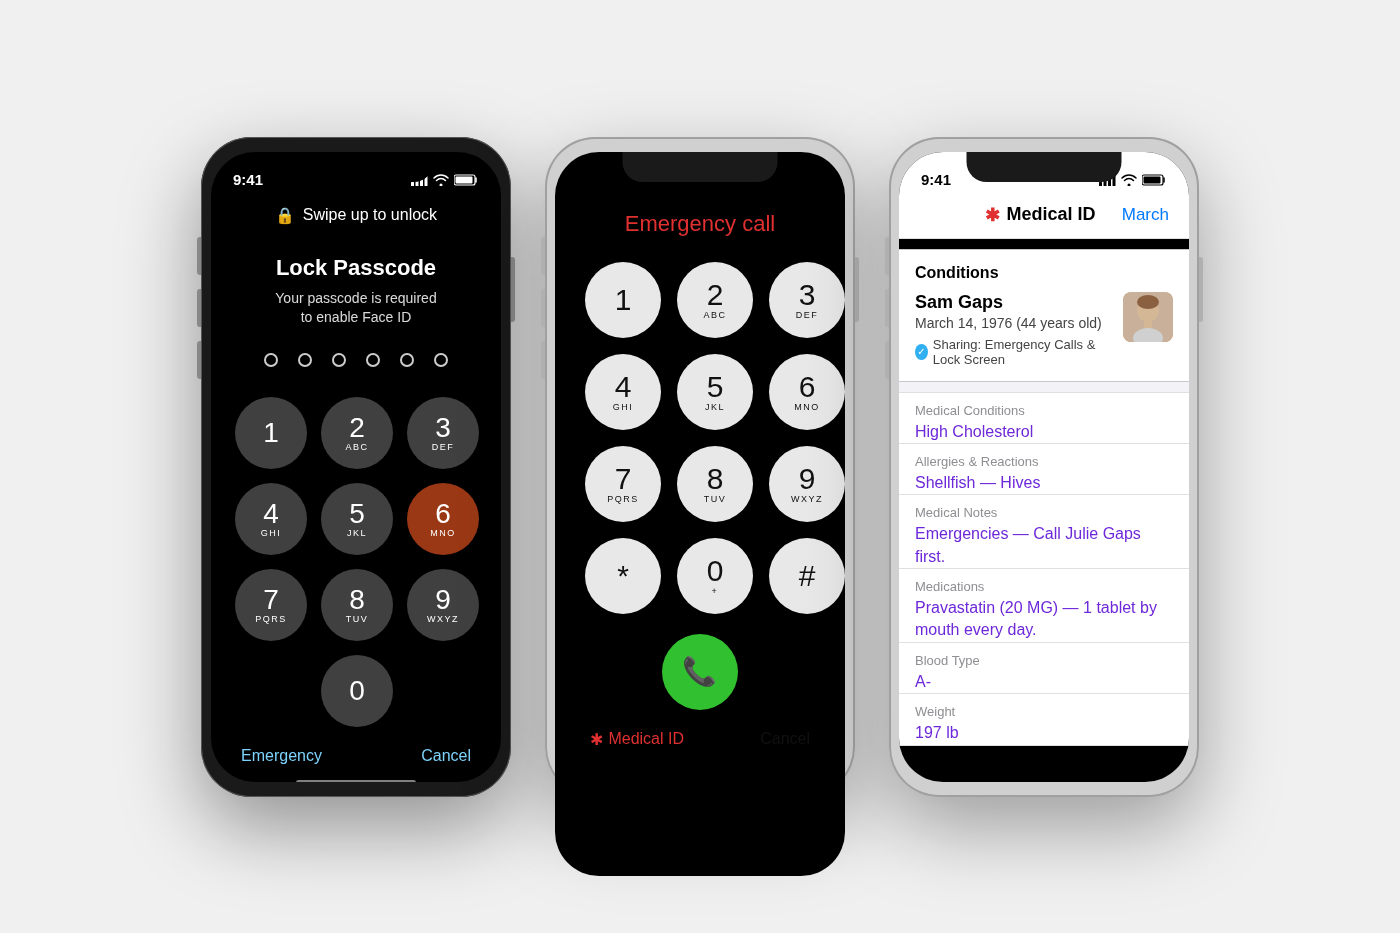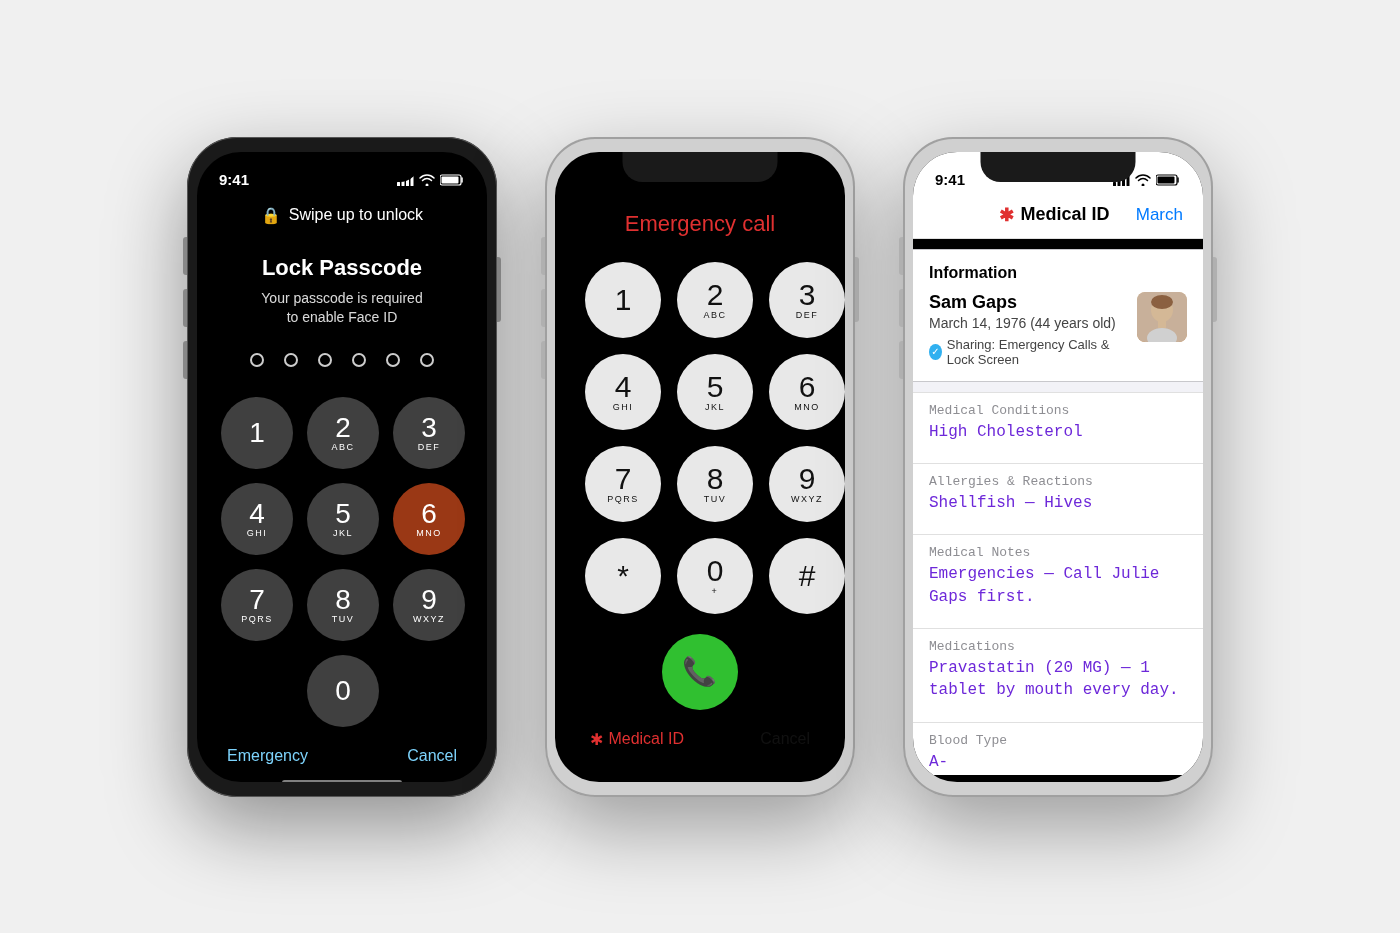--- a/index.html
+++ b/index.html
@@ -7,21 +7,21 @@
       background: #f0f0f0;
       display: flex;
       justify-content: center;
       align-items: center;
       width: 1400px;
       height: 933px;
       font-family: -apple-system, BlinkMacSystemFont, 'SF Pro Display', 'Helvetica Neue', sans-serif;
     }
     .phones-container {
       display: flex;
-      gap: 48px;
+      gap: 34px;
       align-items: center;
       justify-content: center;
     }
 
     
     .phone {
       border-radius: 50px;
       position: relative;
       background: #1a1a1a;
       box-shadow: 0 30px 80px rgba(0,0,0,0.4), inset 0 0 0 1px #555;
@@ -351,23 +351,22 @@
       height: 100%;
       background: linear-gradient(180deg, #d4b896 0%, #c09060 100%);
       display: flex;
       align-items: center;
       justify-content: center;
       font-size: 28px;
     }
 
     .data-row {
       background: white;
-      padding: 10px 16px 20px;
+      padding: 10px 16px 0;
       border-bottom: 1px solid #e0e0e0;
-      font-family: Liberation Mono, monospace;
     }
     .data-row:first-child { border-top: 1px solid #e0e0e0; }
     .data-label {
       font-size: 13px;
       color: #8e8e93;
       margin-bottom: 3px;
     }
     .data-value {
       font-size: 16px;
       color: #6d28d9;
@@ -473,21 +472,21 @@
         <div class="bottom-actions">
           <span>Emergency</span>
           <span>Cancel</span>
         </div>
         <div class="home-indicator-white"></div>
       </div>
     </div>
   </div>
 
   <div class="phone silver" style="width:310px; height:660px;">
-    <div class="phone-inner" style="width:290px; height:630px; margin:15px auto 0;">
+    <div class="phone-inner" style="width:290px; height:724px; margin:15px auto 0;">
       <div class="screen phone2">
         <div class="notch" style="background:#1a1a1a;"></div>
         <div class="status-bar" style="height:44px;"></div>
 
         <div class="emergency-title">Emergency call</div>
 
         <div class="numpad2">
           <div class="numpad2-btn">
               <span class="num">1</span>
             </div>
@@ -583,21 +582,21 @@
           <div class="medical-id-title">
             <span class="asterisk-red">✱</span>
             <span>Medical ID</span>
           </div>
           <span class="done-btn">March</span>
         </div>
 
         <div class="medical-content">
 
           <div class="info-section">
-            <div class="info-section-title">Information</div>
+            <div class="info-section-title">Conditions</div>
             <div class="person-row">
               <div>
                 <div class="person-name">Sam Gaps</div>
                 <div class="person-dob">March 14, 1976 (44 years old)</div>
                 <div class="sharing-row">
                   <span class="sharing-icon">✓</span>
                   <span>Sharing: Emergency Calls &amp; Lock Screen</span>
                 </div>
               </div>
               <div class="avatar">

